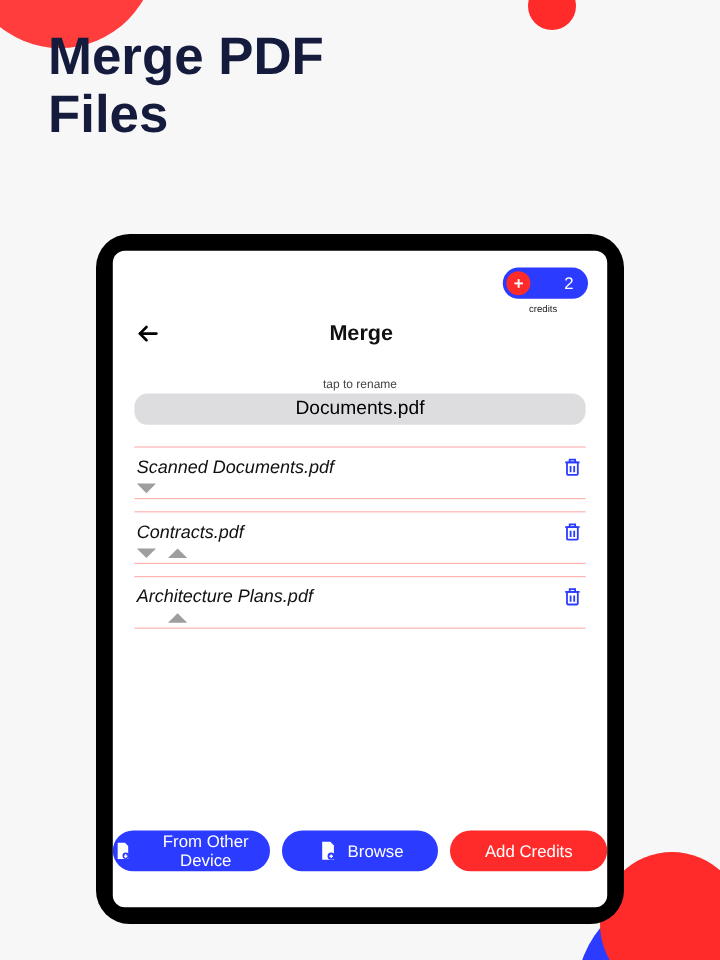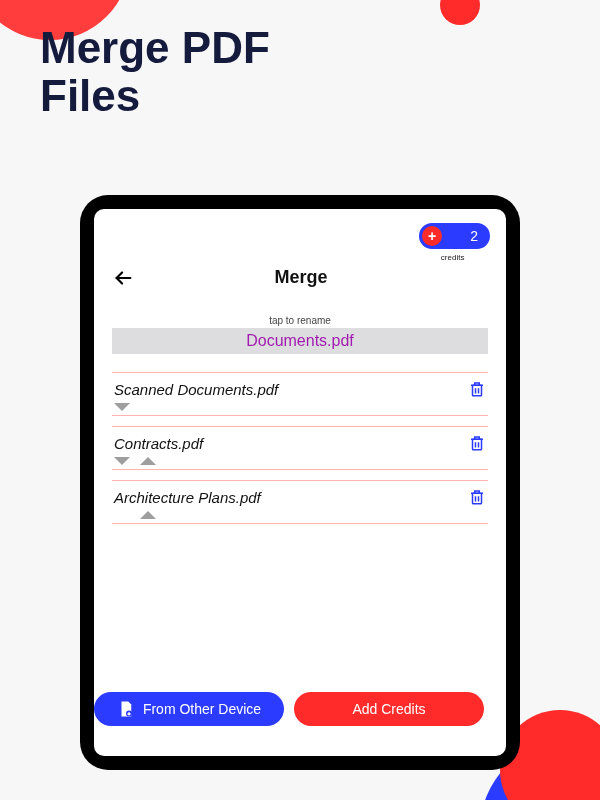--- a/index.html
+++ b/index.html
@@ -24,21 +24,21 @@
   .credits-plus { width: 20px; height: 20px; background: #ff2b2b; border-radius: 50%; color: #fff; display: flex; align-items: center; justify-content: center; font-size: 14px; font-weight: 700; line-height: 1; }
   .credits-num { color: #fff; font-size: 14px; }
   .credits-label { font-size: 8px; color: #222; margin-top: 4px; padding-right: 4px; text-align: center; }
 
   
   .hdr { display: flex; margin-top: 44px; }
   .back { font-size: 22px; color: #000; }
   .hdr-title { flex: 1; text-align: center; font-weight: 700; font-size: 18px; color: #111; margin-left: -20px; }
   .hint { text-align: center; font-size: 10px; color: #444; margin-top: 20px; }
 
-  .filename-bar { background: #dddde0; text-align: center; font-size: 16px; color: #a21caf; padding: 4px 12px; margin-top: 2px; }
+  .filename-bar { background: #dddde0; text-align: center; font-size: 16px; color: #000000; padding: 4px 12px; margin-top: 2px; border-radius: 11px; }
 
   .files { margin-top: 18px; font-style: italic; }
   .file-row { border-top: 1px solid #ffb3b3; border-bottom: 1px solid #ffb3b3; padding: 6px 2px 4px; margin-bottom: 10px; }
   .file-top { display: flex; align-items: center; justify-content: space-between; }
   .file-name { font-size: 15px; color: #111; }
   .trash { width: 18px; height: 20px; }
   .trash svg { width: 100%; height: 100%; }
   .arrows { display: flex; gap: 10px; margin-top: 4px; }
   .arrow { width: 0; height: 0; }
   .arrow.down { border-left: 8px solid transparent; border-right: 8px solid transparent; border-top: 8px solid #9e9e9e; }
@@ -152,19 +152,29 @@
       <button class="pill-btn blue">
         <span class="pill-icon-wrap">
           <svg viewBox="0 0 24 24" fill="#fff">
               <path d="M6 2h9l4 4v16H6z" fill="#fff"></path>
               <circle cx="16" cy="18" r="4" fill="#2b3bff"></circle>
               <path d="M16 16v4M14 18l2 2 2-2" stroke="#fff" stroke-width="1.5" fill="none"></path>
             </svg>
         </span>
         <span>From Other Device</span>
       </button>
+      <button class="pill-btn blue">
+        <span class="pill-icon-wrap">
+          <svg viewBox="0 0 24 24" fill="#fff">
+              <path d="M6 2h9l4 4v16H6z" fill="#fff"></path>
+              <circle cx="16" cy="18" r="4" fill="#2b3bff"></circle>
+              <path d="M16 16v4M14 18h4" stroke="#fff" stroke-width="1.5"></path>
+            </svg>
+        </span>
+        <span>Browse</span>
+      </button>
       <button class="pill-btn red">
         <span>Add Credits</span>
       </button>
     </div>
 
   </div>
 </div>
 
 </body></html>

